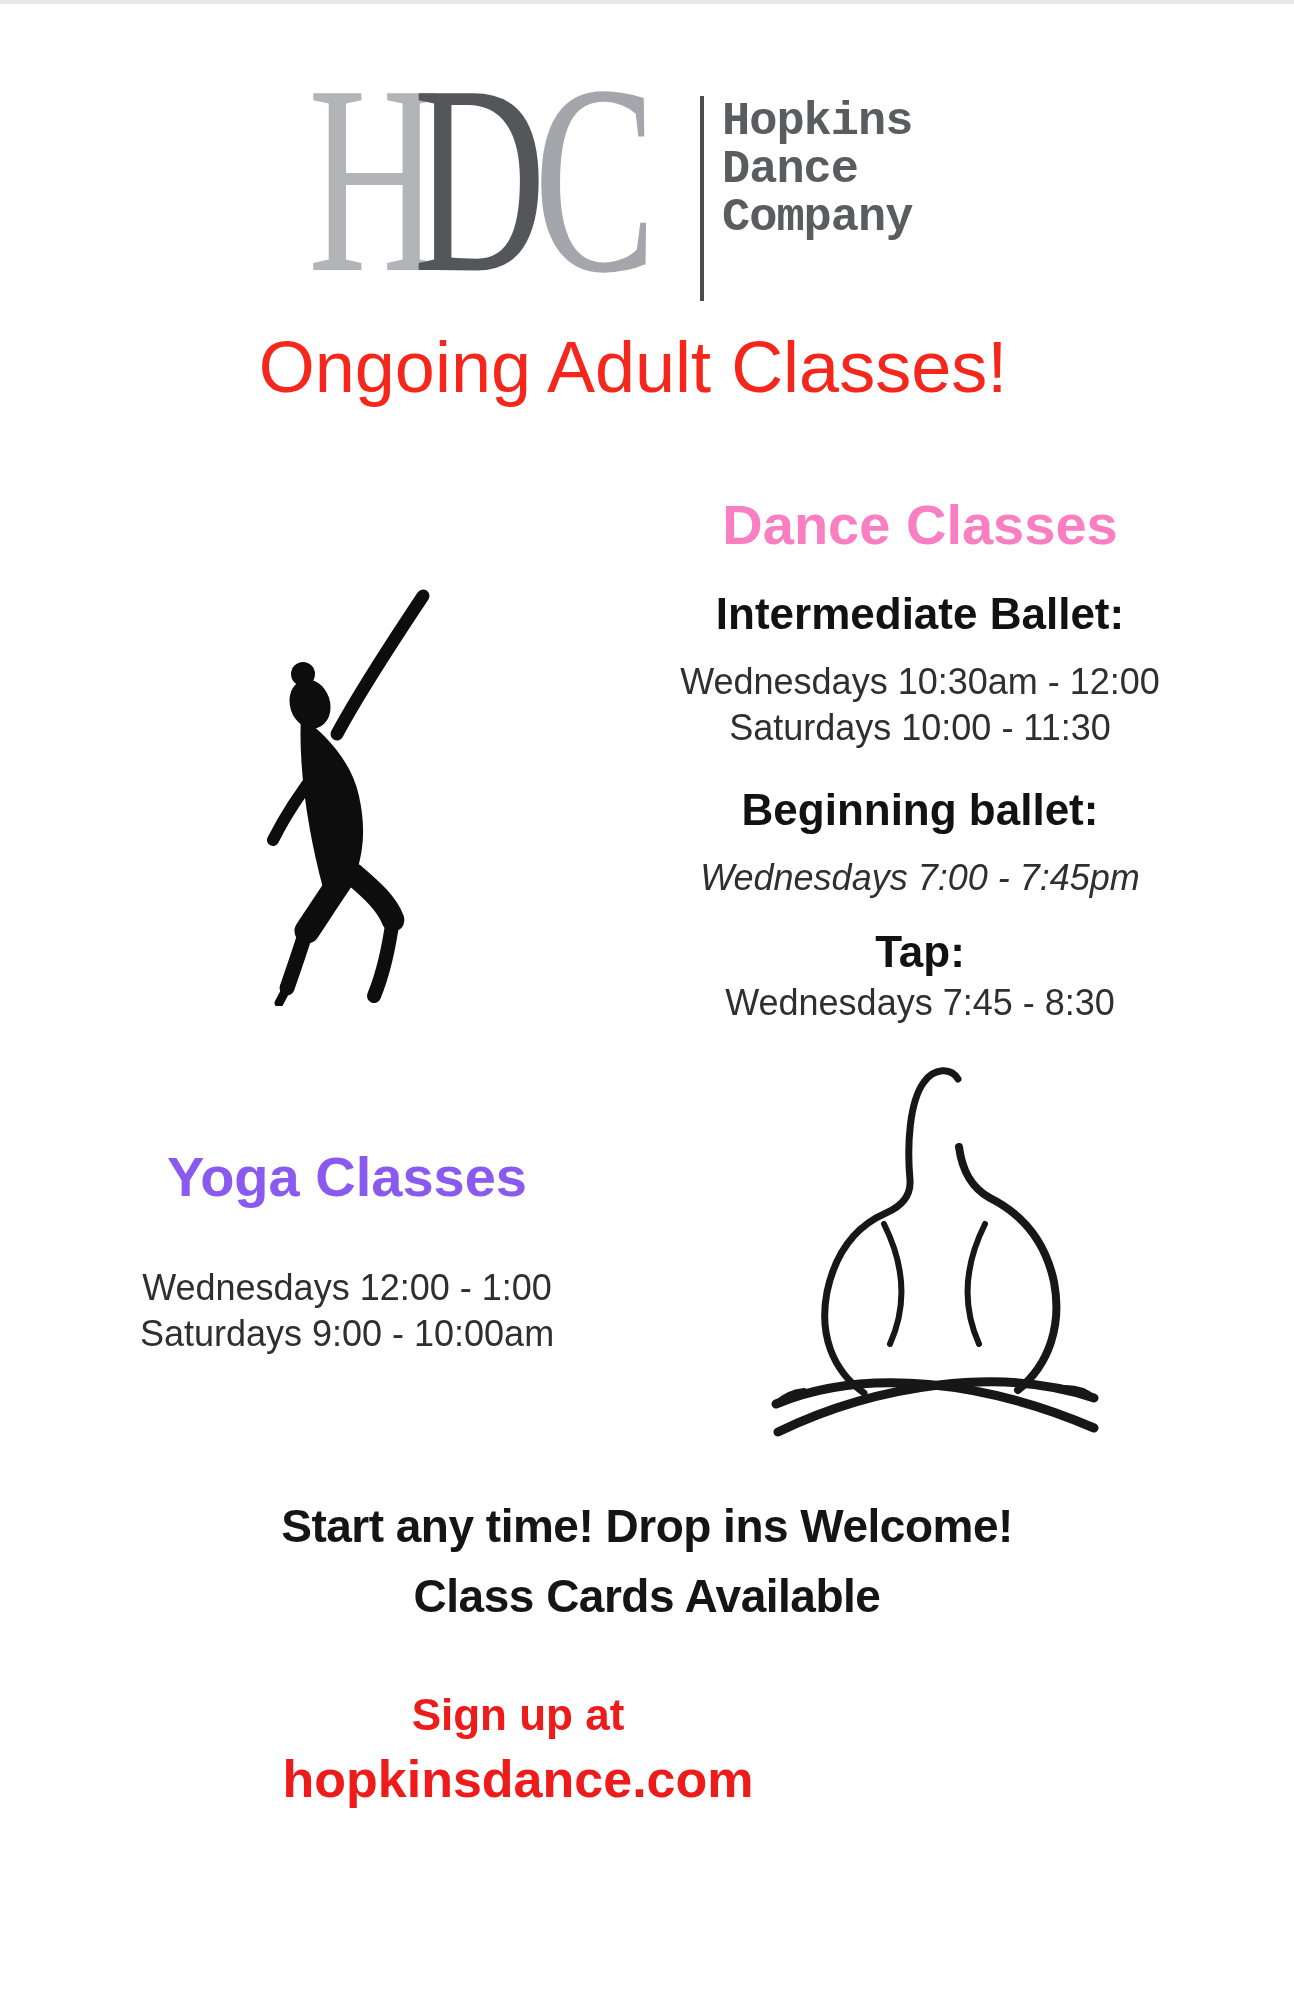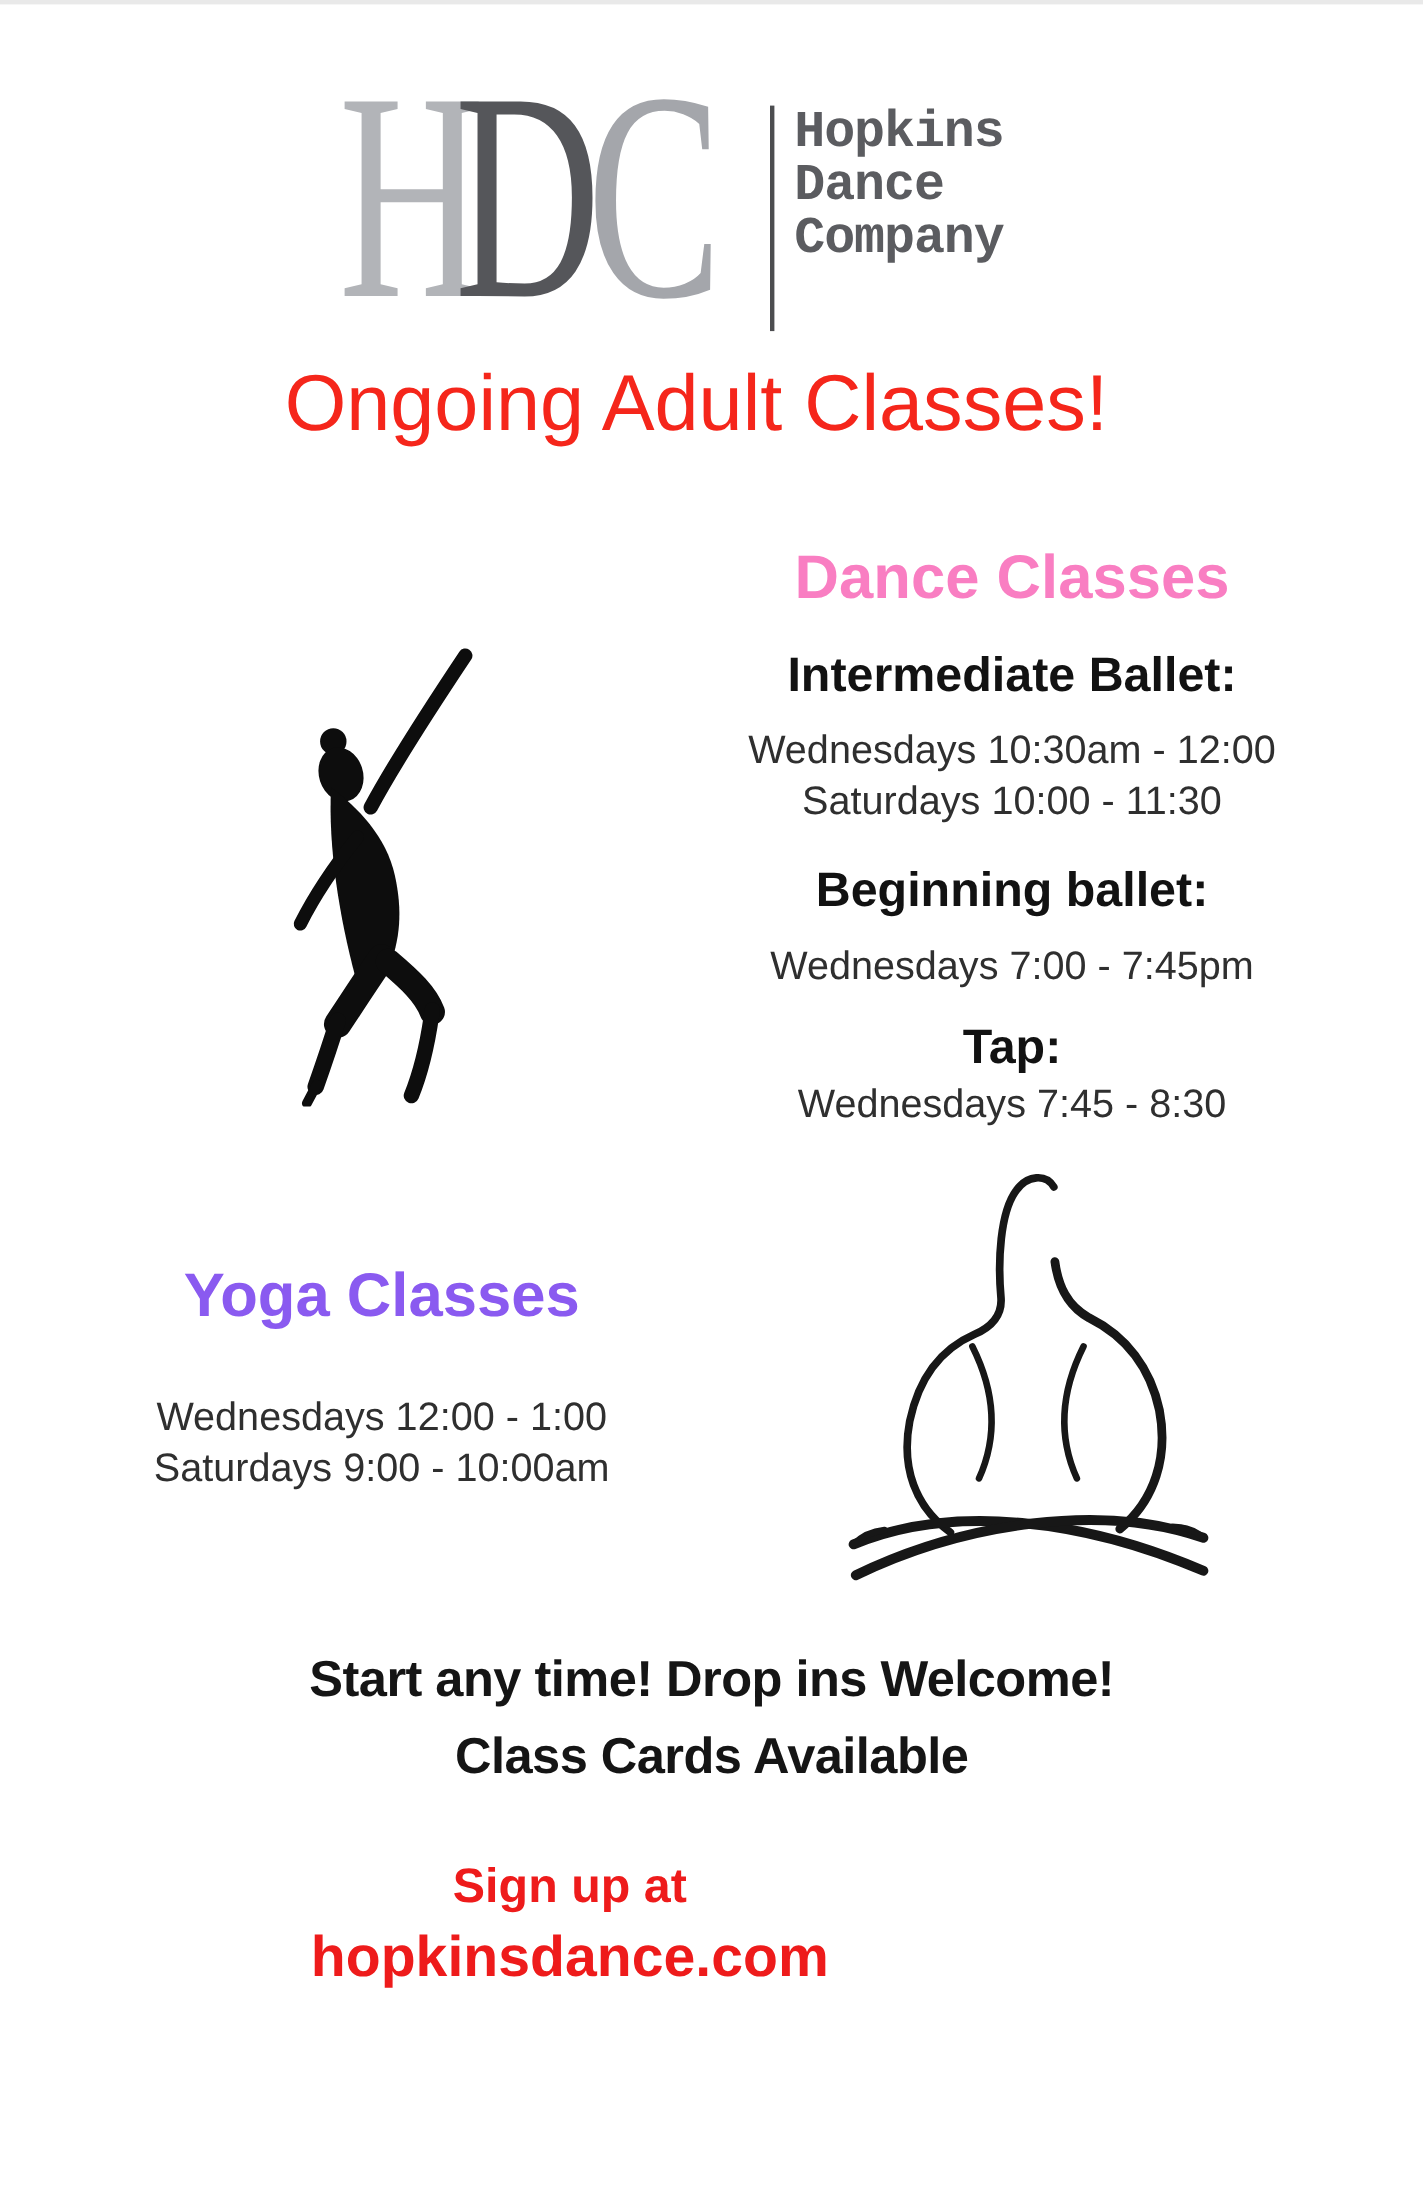--- a/index.html
+++ b/index.html
@@ -43,21 +43,21 @@
   }
   
   .dance-col{position:absolute;left:640px;top:488px;width:560px;text-align:center;}
   .section-heading{margin:0;font-size:56px;font-weight:700;}
   .dance-col .section-heading{color:var(--dance-pink,#f97ec2);}
   .class-name{margin:0;font-size:44px;font-weight:700;color:#121212;}
   .class-time{font-size:36px;font-weight:400;color:#2f2f2f;line-height:1.28;}
   .item-1 .class-name{margin-top:32px;}
   .item-1 .times{margin-top:20px;}
   .item-2 .class-name{margin-top:34px;text-align:center;}
-  .item-2 .times{margin-top:20px;}
+  .item-2 .times{margin-top:20px;font-style:italic;}
   .item-3 .class-name{margin-top:26px;}
   .item-3 .times{margin-top:3px;}
   
   .yoga-col{position:absolute;left:112px;top:1140px;width:470px;text-align:center;}
   .yoga-col .section-heading{color:var(--yoga-purple,#8a5af0);}
   .yoga-col .times{margin-top:56px;}
   
   .dancer-figure{position:absolute;left:255px;top:572px;width:230px;height:430px;}
   .yoga-figure{position:absolute;left:762px;top:1048px;width:345px;height:392px;}
   

